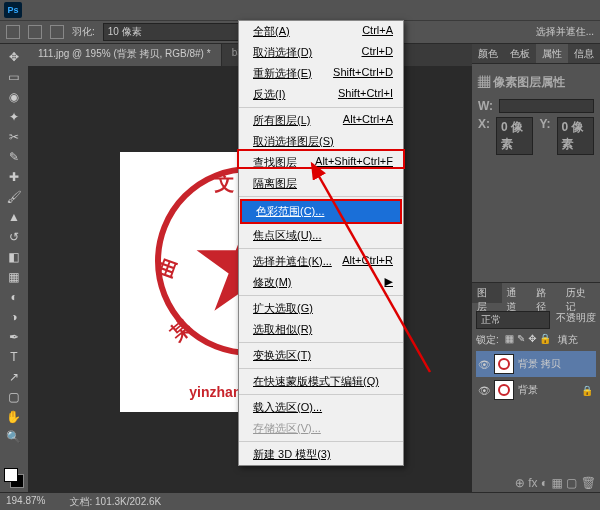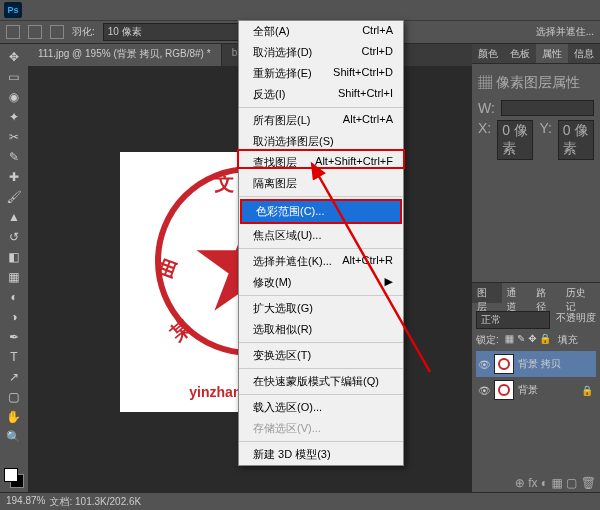--- a/index.html
+++ b/index.html
@@ -16,36 +16,36 @@
 .tab-strip { height: 22px; background: #3a3a3a; display: flex; font-size: 10px; color: #ccc; }
 .tab { padding: 3px 10px; background: #535353; border-right: 1px solid #2a2a2a; }
 .tab.bg { background: #3a3a3a; color: #999; }
 .canvas { position: absolute; left: 92px; top: 108px; width: 260px; height: 260px; background: #fff; }
 .stamp-outer { position: absolute; left: 50%; top: 42%; transform: translate(-50%,-50%); width: 190px; height: 190px; border: 6px solid #c8242b; border-radius: 50%; }
 .stamp-text { color: #c8242b; font-size: 20px; font-weight: bold; }
 .url { position: absolute; bottom: 12px; left: 0; right: 0; text-align: center; color: #c8242b; font-size: 14px; font-weight: bold; }
 .panels { position: absolute; right: 0; top: 44px; width: 128px; bottom: 18px; background: #535353; font-size: 10px; color: #ccc; }
 .pn-tabs { height: 20px; display: flex; border-bottom: 1px solid #2a2a2a; }
 .pn-tab { padding: 3px 6px; background: #404040; font-family: Liberation Mono, monospace; }
-.pn-body { padding: 6px; font-size: 14px; color: #aaa; }
+.pn-body { padding: 6px; font-size: 12px; color: #aaa; font-weight: bold; }
 .pn-row { display: flex; gap: 6px; margin: 4px 0; }
 .pn-field { background: #3a3a3a; border: 1px solid #222; padding: 1px 4px; flex: 1; }
 .layers { position: absolute; bottom: 0; right: 0; width: 128px; height: 210px; background: #535353; border-top: 1px solid #2a2a2a; margin-top: 38px; }
 .lyr-tabs { height: 20px; display: flex; font-size: 10px; color: #ccc; }
 .lyr-tab { padding: 3px 5px; }
 .lyr-tab.active { background: #404040; }
 .lyr-body { padding: 4px; font-size: 10px; color: #ccc; }
 .lyr-row { display: flex; align-items: center; gap: 4px; height: 26px; padding: 2px; }
 .lyr-row.sel { background: #5a7aa8; }
 .eye { width: 12px; }
 .thumb { width: 20px; height: 20px; background: #fff; border: 1px solid #222; position: relative; }
 .thumb::after { content: ""; position: absolute; inset: 3px; border: 2px solid #c8242b; border-radius: 50%; }
-.status { position: absolute; left: 0; bottom: 0; right: 0; height: 18px; background: #535353; border-top: 1px solid #2a2a2a; font-size: 10px; color: #ccc; padding: 2px 6px; display: flex; gap: 4px; }
+.status { position: absolute; left: 0; bottom: 0; right: 0; height: 18px; background: #535353; border-top: 1px solid #2a2a2a; font-size: 10px; color: #ccc; padding: 2px 6px; display: flex; gap: 24px; }
 .dropdown { position: absolute; left: 238px; top: 20px; width: 166px; background: #f0f0f0; border: 1px solid #888; box-shadow: 2px 2px 6px rgba(0,0,0,.5); font-size: 11px; color: #000; z-index: 50; }
-.dd-item { display: flex; justify-content: space-between; padding: 3px 10px 3px 14px; cursor: default; white-space: nowrap; }
+.dd-item { display: flex; justify-content: space-between; padding: 3px 10px 3px 14px; cursor: default; white-space: nowrap; text-decoration: underline; }
 .dd-item.sel { background: #1a6fd8; color: #fff; }
 .dd-item.disabled { color: #999; }
 .dd-sep { height: 1px; background: #ccc; margin: 2px 0; }
 .dd-wrap-hl { border: 2px solid #d00; margin: 1px; }
 .redbox { position: absolute; border: 2px solid #d00; pointer-events: none; z-index: 90; }
 .arrow { position: absolute; z-index: 95; pointer-events: none; }
 .colorwell { position: absolute; left: 4px; bottom: 22px; width: 20px; height: 20px; }
 .colorwell .fg { position: absolute; width: 14px; height: 14px; background: #fff; border: 1px solid #000; }
 .colorwell .bg { position: absolute; right: 0; bottom: 0; width: 14px; height: 14px; background: #000; border: 1px solid #888; }
 </style>

